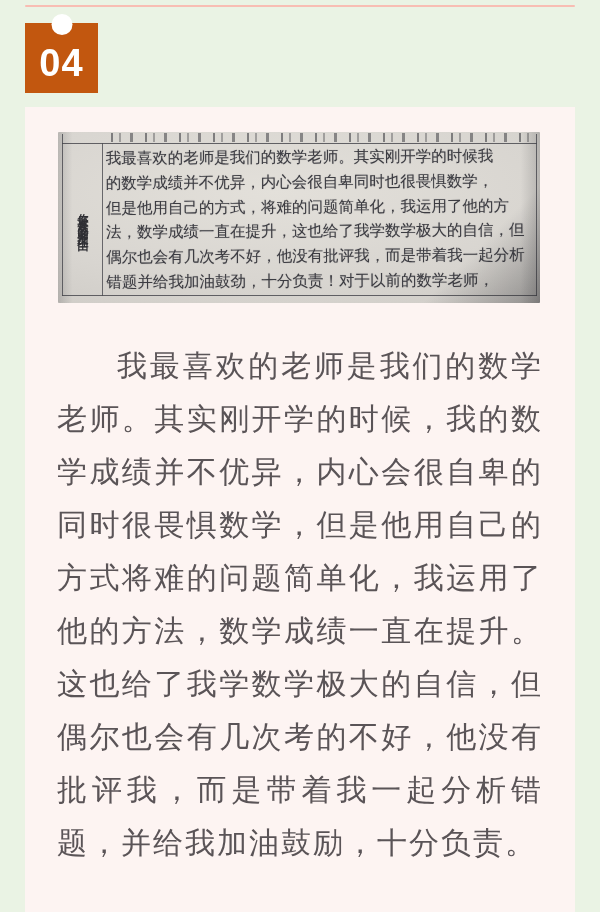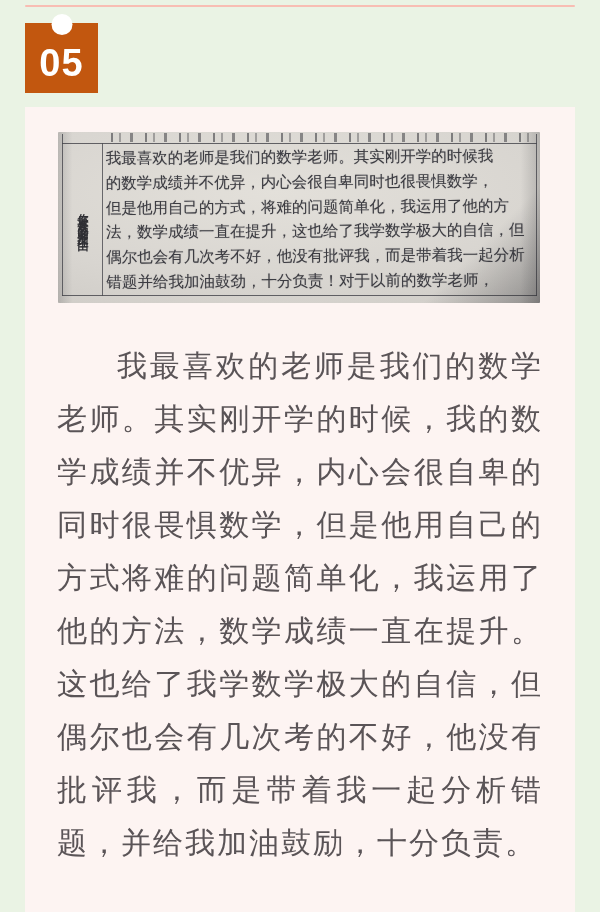--- a/index.html
+++ b/index.html
@@ -92,21 +92,21 @@
     text-indent:2em;
   }
 </style>
 </head>
 <body>
 
 <div class="top-line"></div>
 
 <div class="badge">
   <span class="badge-hole"></span>
-  <span class="badge-num">05</span>
+  <span class="badge-num">04</span>
 </div>
 
 <div class="card">
 
   <div class="photo">
     <div class="cut-row"></div>
     <div class="ph-hline h-top"></div>
     <div class="ph-hline h-bottom"></div>
     <div class="ph-vline v1"></div>
     <div class="ph-vline v2"></div>

